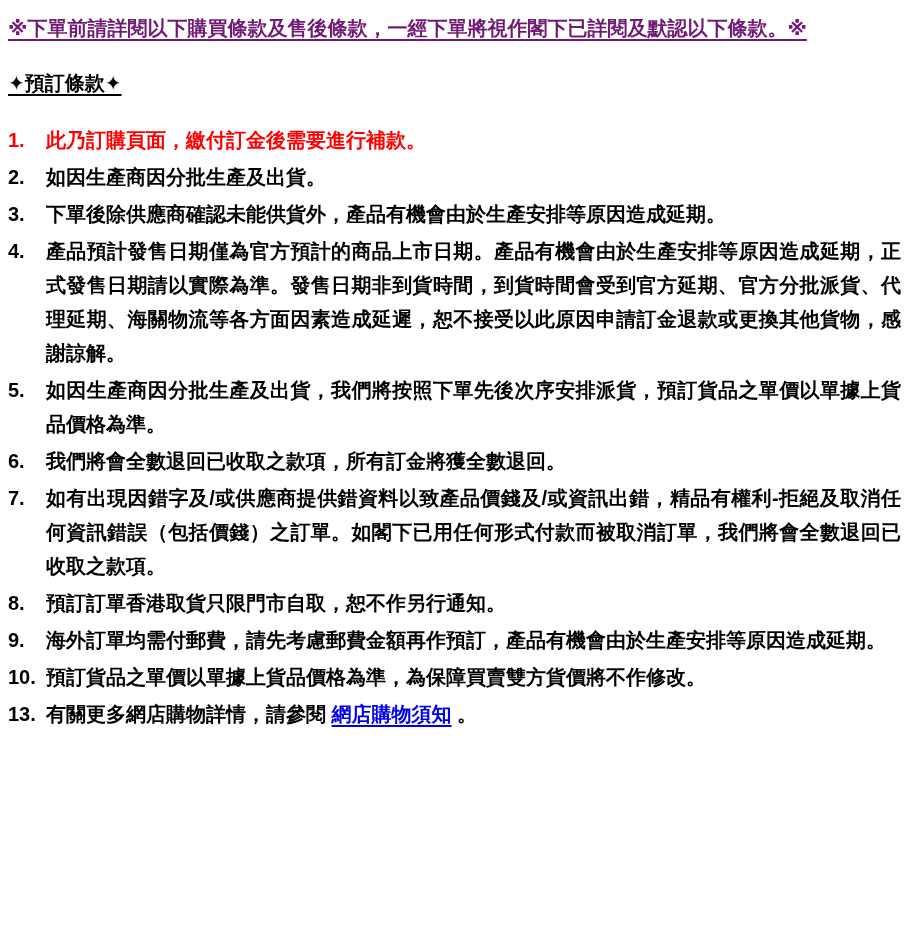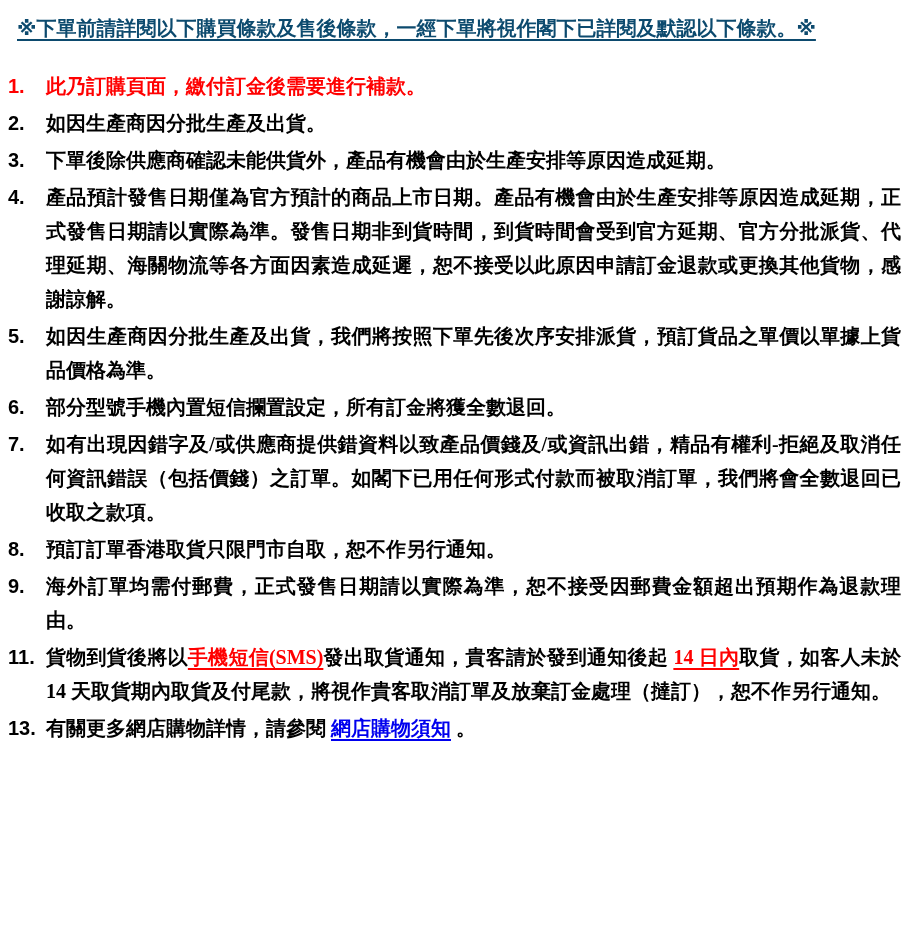--- a/index.html
+++ b/index.html
@@ -13,24 +13,24 @@
       font-weight: bold;
       color: #000000;
       font-size: 20px;
       -webkit-font-smoothing: antialiased;
     }
     .page {
       padding: 10px 12px 12px 8px;
       box-sizing: border-box;
     }
     .notice {
-      color: #0c4a6e;
+      color: #701a75;
       text-decoration: underline;
       line-height: 1.45;
-      margin: 4px 0 26px 9px;
+      margin: 4px 0 26px 0;
       text-underline-offset: 4px;
     }
     .section-title {
       color: #000000;
       text-decoration: underline;
       line-height: 1.4;
       margin: 0 0 26px 0;
       text-underline-offset: 4px;
     }
     .terms-list {
@@ -42,21 +42,20 @@
       margin: 0 0 3px 0;
     }
     .term-num {
       flex: 0 0 38px;
       white-space: nowrap;
     }
     .term-text {
       flex: 1;
       text-align: justify;
       text-justify: inter-ideograph;
-      font-family: Liberation Serif, serif;
     }
     .red { color: #ff0000; }
     .red-u {
       color: #ff0000;
       text-decoration: underline;
       text-underline-offset: 4px;
     }
     .link {
       color: #0000ee;
       text-decoration: underline;
@@ -64,20 +63,21 @@
       cursor: pointer;
     }
   </style>
 </head>
 <body>
 
 <div class="page">
 
   <div class="notice">※下單前請詳閱以下購買條款及售後條款，一經下單將視作閣下已詳閱及默認以下條款。※</div>
 
+  <div class="section-title">✦預訂條款✦</div>
 
   <div class="terms-list">
 
     <div class="term-item">
       <span class="term-num red">1.</span>
       <div class="term-text red">此乃訂購頁面，繳付訂金後需要進行補款。</div>
     </div>
 
     <div class="term-item">
       <span class="term-num">2.</span>
@@ -94,43 +94,43 @@
       <div class="term-text">產品預計發售日期僅為官方預計的商品上市日期。產品有機會由於生產安排等原因造成延期，正式發售日期請以實際為準。發售日期非到貨時間，到貨時間會受到官方延期、官方分批派貨、代理延期、海關物流等各方面因素造成延遲，恕不接受以此原因申請訂金退款或更換其他貨物，感謝諒解。</div>
     </div>
 
     <div class="term-item">
       <span class="term-num">5.</span>
       <div class="term-text">如因生產商因分批生產及出貨，我們將按照下單先後次序安排派貨，預訂貨品之單價以單據上貨品價格為準。</div>
     </div>
 
     <div class="term-item">
       <span class="term-num">6.</span>
-      <div class="term-text">部分型號手機內置短信攔置設定，所有訂金將獲全數退回。</div>
+      <div class="term-text">我們將會全數退回已收取之款項，所有訂金將獲全數退回。</div>
     </div>
 
     <div class="term-item">
       <span class="term-num">7.</span>
       <div class="term-text">如有出現因錯字及/或供應商提供錯資料以致產品價錢及/或資訊出錯，精品有權利-拒絕及取消任何資訊錯誤（包括價錢）之訂單。如閣下已用任何形式付款而被取消訂單，我們將會全數退回已收取之款項。</div>
     </div>
 
     <div class="term-item">
       <span class="term-num">8.</span>
       <div class="term-text">預訂訂單香港取貨只限門市自取，恕不作另行通知。</div>
     </div>
 
     <div class="term-item">
       <span class="term-num">9.</span>
-      <div class="term-text">海外訂單均需付郵費，正式發售日期請以實際為準，恕不接受因郵費金額超出預期作為退款理由。</div>
+      <div class="term-text">海外訂單均需付郵費，請先考慮郵費金額再作預訂，產品有機會由於生產安排等原因造成延期。</div>
     </div>
 
+    <div class="term-item">
+      <span class="term-num">10.</span>
+      <div class="term-text">預訂貨品之單價以單據上貨品價格為準，為保障買賣雙方貨價將不作修改。</div>
+    </div>
 
-    <div class="term-item">
-      <span class="term-num">11.</span>
-      <div class="term-text"><span>貨物到貨後將以</span><span class="red-u">手機短信(SMS)</span><span>發出取貨通知，貴客請於發到通知後起 </span><span class="red-u">14 日內</span><span>取貨，如客人未於 14 天取貨期內取貨及付尾款，將視作貴客取消訂單及放棄訂金處理（撻訂），恕不作另行通知。</span></div>
-    </div>
 
 
     <div class="term-item">
       <span class="term-num">13.</span>
       <div class="term-text"><span>有關更多網店購物詳情，請參閱 </span><a class="link">網店購物須知</a><span> 。</span></div>
     </div>
 
   </div>
 
 </div>

